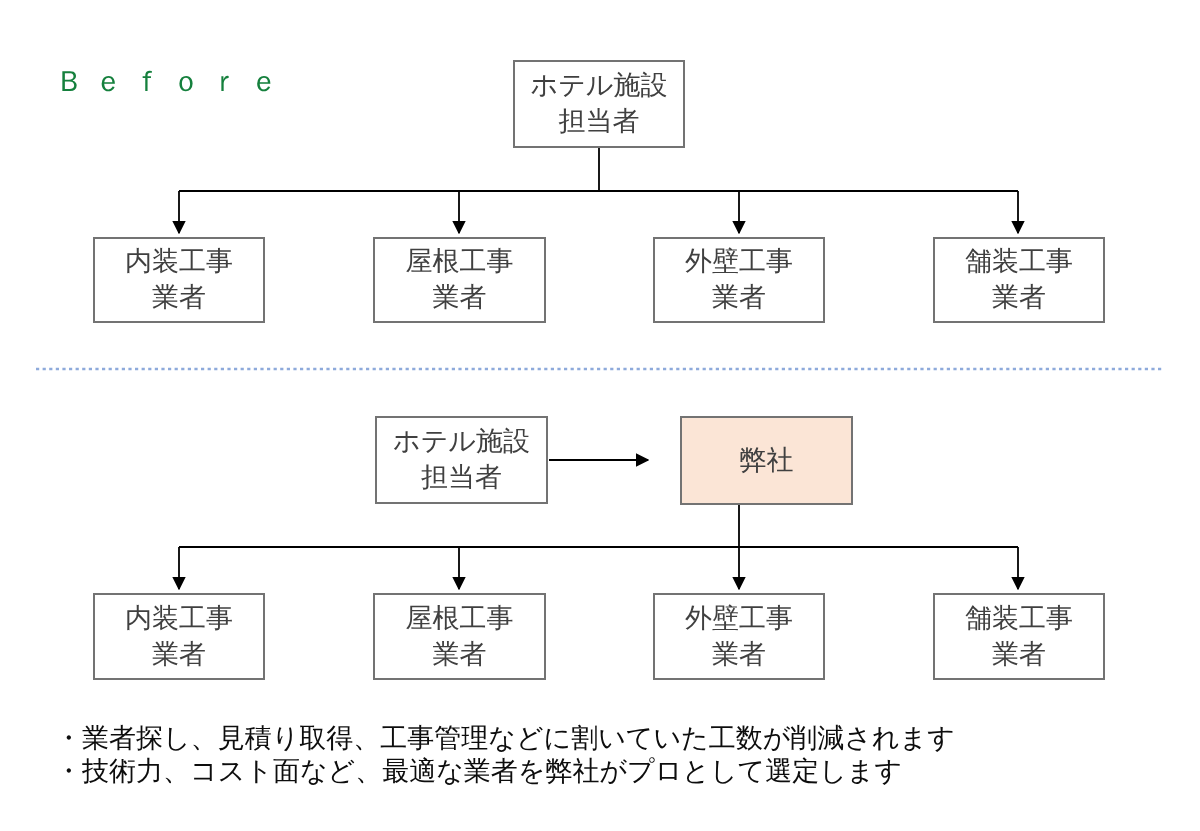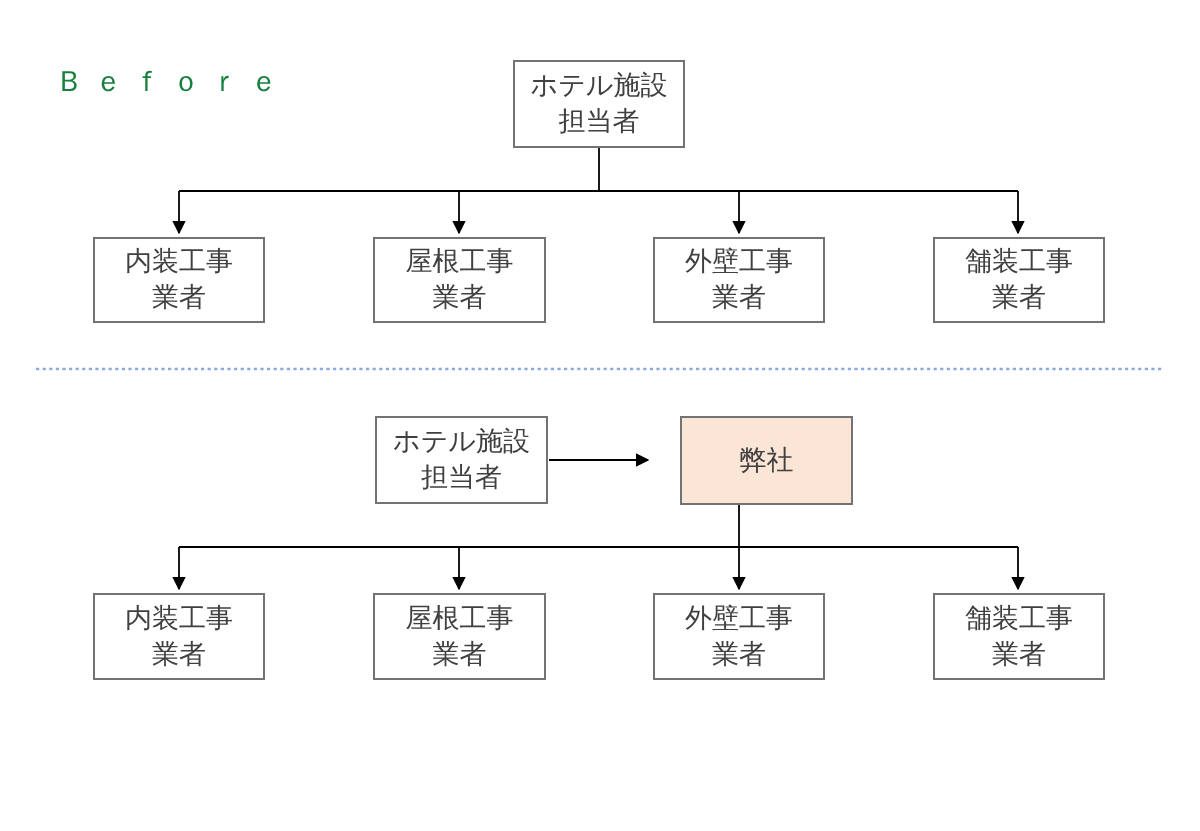--- a/index.html
+++ b/index.html
@@ -151,14 +151,18 @@
   <div class="node" style="left:653px; top:593px; width:172px; height:87px;">
     <span>外壁工事</span>
     <span>業者</span>
   </div>
 
   <div class="node" style="left:933px; top:593px; width:172px; height:87px;">
     <span>舗装工事</span>
     <span>業者</span>
   </div>
 
+  <div class="notes">
+    <span class="note-line">・業者探し、見積り取得、工事管理などに割いていた工数が削減されます</span>
+    <span class="note-line">・技術力、コスト面など、最適な業者を弊社がプロとして選定します</span>
+  </div>
 
 </div>
 
 </body></html>

